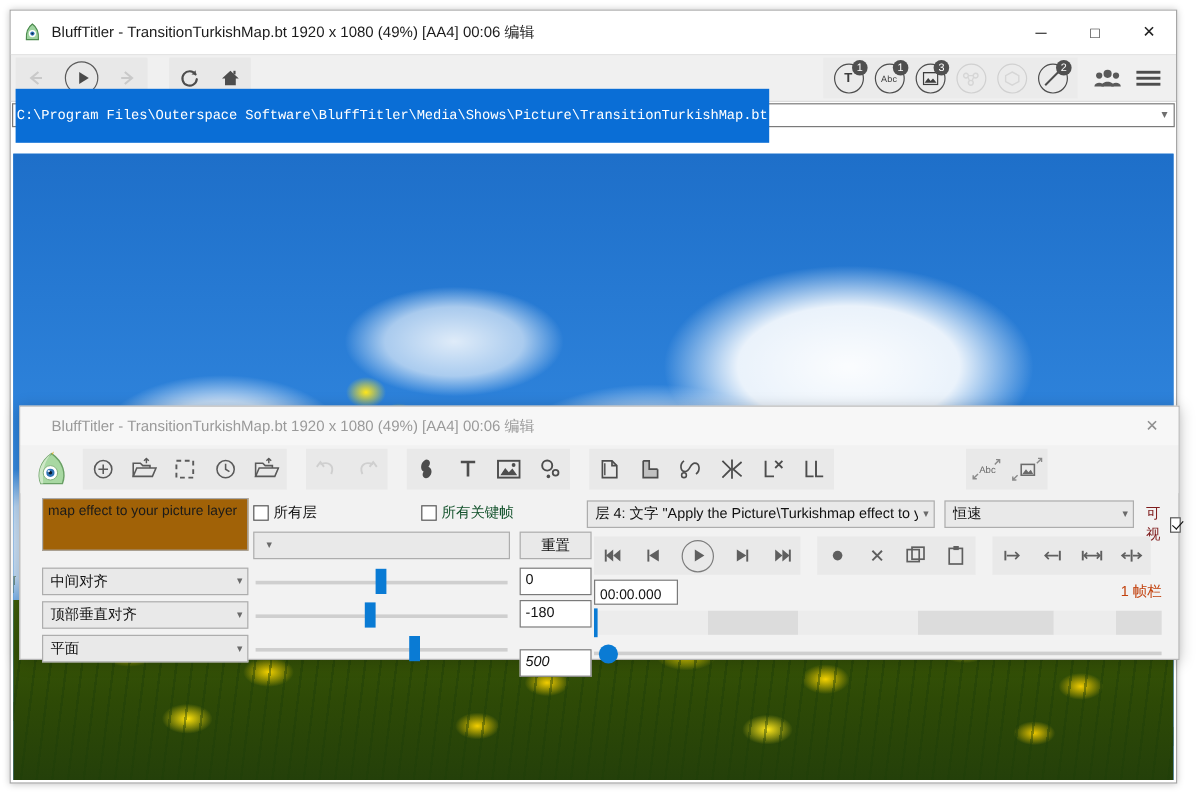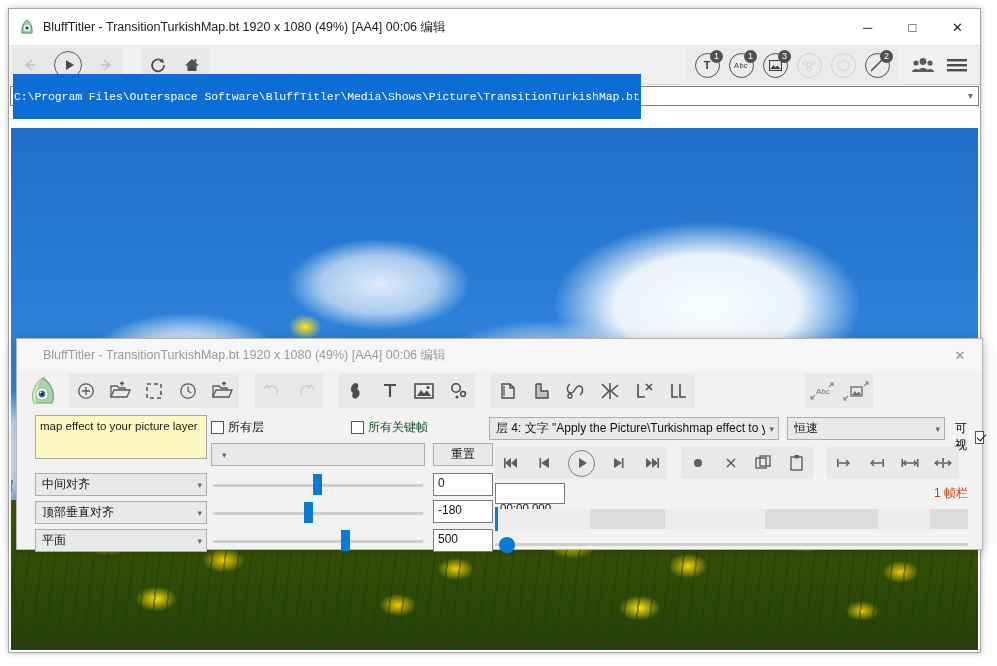--- a/index.html
+++ b/index.html
@@ -169,21 +169,21 @@
   .dgrp{display:flex;align-items:center;height:34px;background:#e9e9e9;}
   .dgrp.sp{margin-left:16px;}
   .dbtn{width:34px;height:32px;display:flex;align-items:center;justify-content:center;color:#5a5a5a;}
   .dbtn.dim{color:#cfcfcf;}
   .logo-eye{width:40px;height:34px;display:flex;align-items:center;justify-content:center;margin-right:6px;}
 
   
   .dlg-body{position:relative;height:138px;}
   .memo{
     position:absolute;left:18px;top:4px;width:172px;height:44px;
-    background:#fef9c3;border:1px solid #a9a9a9;box-sizing:border-box;
+    background:#a16207;border:1px solid #a9a9a9;box-sizing:border-box;
     font-size:11.5px;color:#1a1a1a;padding:3px 4px;line-height:14px;overflow:hidden;
   }
   .cbrow{position:absolute;left:194px;top:8px;display:flex;align-items:center;font-size:12px;color:#111;}
   .cbrow2{position:absolute;left:334px;top:8px;display:flex;align-items:center;font-size:12px;color:#14532d;}
   .cb{
     width:13px;height:13px;border:1px solid #555;background:#fff;box-sizing:border-box;
     display:inline-block;margin-right:4px;position:relative;
   }
   .cb.checked:after{
     content:"";position:absolute;left:3.5px;top:0.5px;width:4px;height:8px;
@@ -193,21 +193,21 @@
   .combo{
     background:#e9e9e9;border:1px solid #adadad;box-sizing:border-box;height:22px;
     display:flex;align-items:center;padding:0 4px 0 6px;font-size:12px;color:#111;
     position:relative;white-space:nowrap;overflow:hidden;
   }
   .combo .cv{overflow:hidden;text-overflow:clip;flex:1;}
   .chev{color:#6a6a6a;font-size:9px;margin-left:4px;flex:none;}
 
   .sel-layer{position:absolute;left:472px;top:6px;width:290px;height:23px;}
   .sel-speed{position:absolute;left:770px;top:6px;width:158px;height:23px;}
-  .vis{position:absolute;left:938px;top:9px;font-size:12px;color:#000000;display:flex;align-items:center;}
+  .vis{position:absolute;left:938px;top:9px;font-size:12px;color:#7f1d1d;display:flex;align-items:center;}
   .vis .cb{margin-left:4px;margin-right:0;}
 
   .combo-pos{position:absolute;left:194px;top:32px;width:214px;height:23px;}
   .reset-btn{
     position:absolute;left:416px;top:32px;width:60px;height:23px;background:#e9e9e9;
     border:1px solid #adadad;box-sizing:border-box;display:flex;align-items:center;
     justify-content:center;font-size:12px;color:#111;
   }
 
   .combo-a{position:absolute;left:18px;top:62px;width:172px;height:23px;}
@@ -235,21 +235,21 @@
     display:flex;align-items:center;justify-content:center;box-sizing:border-box;
   }
   .play-ring .tri{
     width:0;height:0;border-left:8px solid #5f5f5f;border-top:5px solid transparent;
     border-bottom:5px solid transparent;margin-left:3px;
   }
 
   .timebox{
     position:absolute;left:478px;top:72px;width:70px;height:21px;background:#fff;
     border:1px solid #7a7a7a;box-sizing:border-box;font-size:11.5px;color:#111;
-    padding:18px 0 0 4px;
+    padding:6px 0 0 4px;
   }
   .framelabel{position:absolute;right:14px;top:74px;font-size:12px;color:#c2410c;}
 
   .trackstrip{
     position:absolute;left:478px;top:98px;right:14px;height:20px;background:#ececec;
   }
   .tseg{position:absolute;top:0;height:20px;background:#dcdcdc;}
   .playhead{position:absolute;left:0px;top:-2px;width:3px;height:24px;background:#0a7bd4;}
 
   .scrub{position:absolute;left:478px;top:126px;right:14px;height:16px;}
@@ -608,21 +608,21 @@
         <div class="strack"></div>
         <div class="sthumb" style="left:91px;"></div>
       </div>
       <div class="slider" style="top:118px;">
         <div class="strack"></div>
         <div class="sthumb" style="left:128px;"></div>
       </div>
 
       <div class="numbox" style="top:62px;">0</div>
       <div class="numbox" style="top:89px;">-180</div>
-      <div class="numbox" style="top:118px;">500</div>
+      <div class="numbox" style="top:130px;font-style:italic;">500</div>
 
       <div class="transport">
         <div class="tgroup">
           <div class="tb">
             <svg width="18" height="14" viewBox="0 0 18 14">
                 <path d="M8 7 L14 2 L14 12 Z" fill="#5f5f5f"></path>
                 <path d="M2 7 L8 2 L8 12 Z" fill="#5f5f5f"></path>
                 <rect x="1" y="2" width="1.6" height="10" fill="#5f5f5f"></rect>
               </svg>
           </div>

